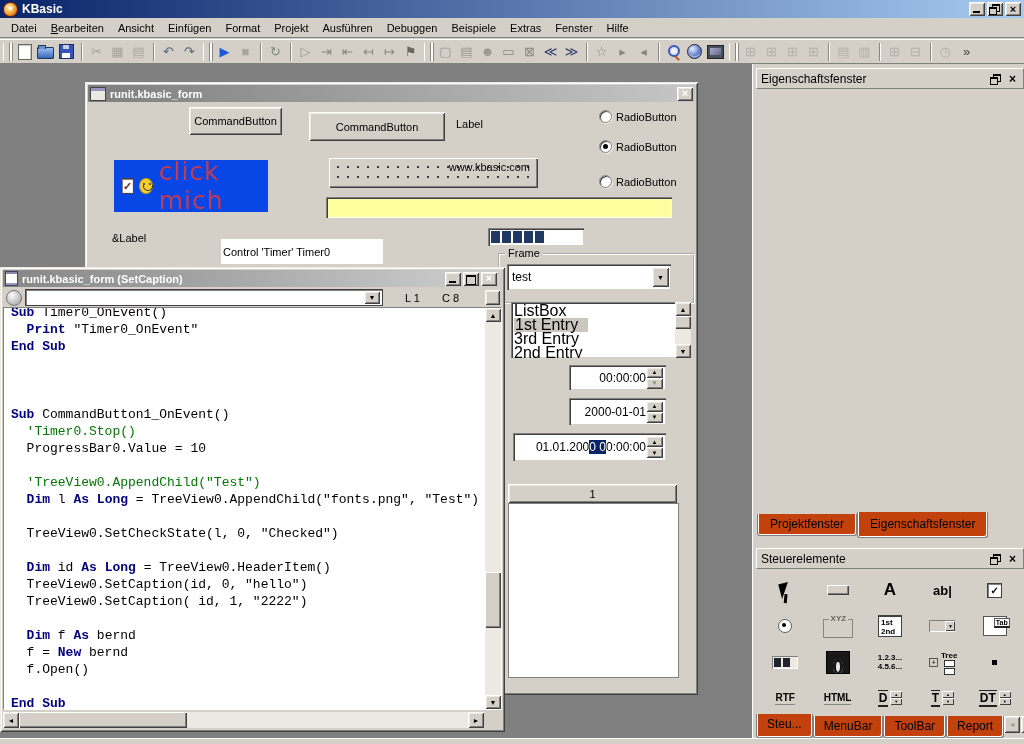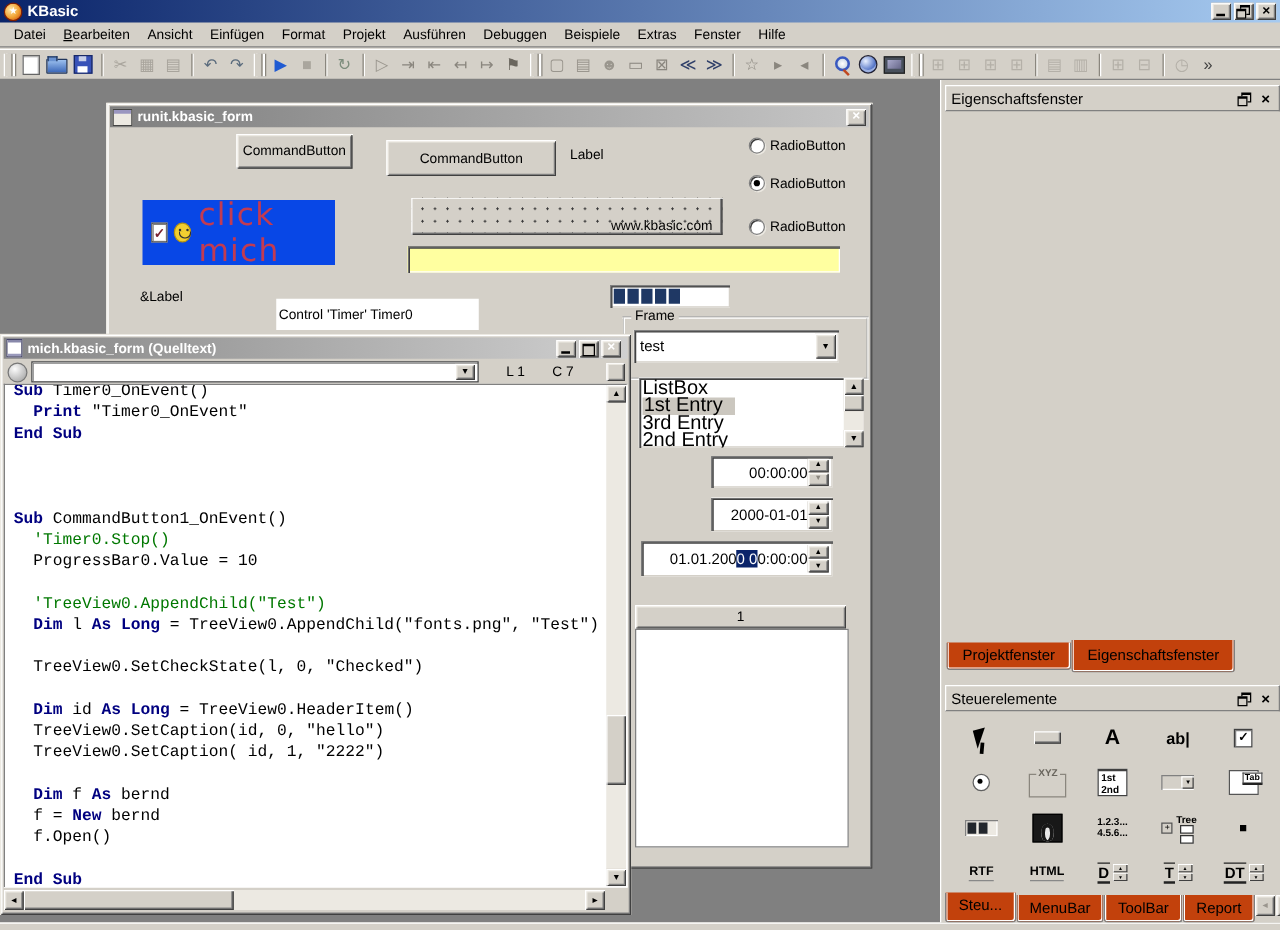--- a/index.html
+++ b/index.html
@@ -58,22 +58,22 @@
   #fd-label1{position:absolute;left:368px;top:16px;}
   .fd-radio{position:absolute;left:511px;display:flex;align-items:center;gap:4px;}
   .radio-circle{width:11px;height:11px;border-radius:50%;background:#fff;border:1px solid #808080;box-shadow:inset 1px 1px 0 #404040,1px 1px 0 #ece9e2;position:relative;}
   .radio-circle.checked::after{content:"";position:absolute;top:3px;left:3px;width:5px;height:5px;border-radius:50%;background:#000;}
   #fd-bluebox{position:absolute;left:26px;top:58px;width:154px;height:52px;background:#0847e6;display:flex;align-items:center;padding-left:7px;box-sizing:border-box;}
   #fd-check{width:14px;height:14px;background:#fff;box-shadow:inset 1px 1px 0 #808080,inset -1px -1px 0 #e8e8e8;border:1px solid #444;display:flex;align-items:center;justify-content:center;color:#7b2430;font-size:11px;font-weight:bold;}
   #fd-smiley{width:14px;height:14px;border-radius:50%;background:#f2cf30;border:1px solid #b89410;margin-left:5px;position:relative;}
   #fd-smiley::before{content:"";position:absolute;top:4px;left:3px;width:2px;height:2px;background:#333;border-radius:50%;box-shadow:6px 0 0 #333;}
   #fd-smiley::after{content:"";position:absolute;top:6px;left:3px;width:8px;height:5px;border:1px solid #333;border-top:none;border-radius:0 0 8px 8px;}
   #fd-clicktext{margin-left:6px;color:#c23b52;font-size:25px;letter-spacing:1px;font-family:"DejaVu Sans",sans-serif;}
-  #fd-kbasic{position:absolute;left:241px;top:56px;width:249px;height:30px;box-shadow:inset 1px 1px 0 #fff,inset -1px -1px 0 #404040,inset -2px -2px 0 #808080;
-    text-align:right;padding:17px 8px 0 0;box-sizing:border-box;}
+  #fd-kbasic{position:absolute;left:241px;top:56px;width:209px;height:30px;box-shadow:inset 1px 1px 0 #fff,inset -1px -1px 0 #404040,inset -2px -2px 0 #808080;
+    text-align:right;padding:3px 8px 0 0;box-sizing:border-box;}
   #fd-yellow{position:absolute;left:238px;top:95px;width:346px;height:21px;background:#ffffa0;box-shadow:inset 1px 1px 0 #808080,inset 2px 2px 0 #404040,inset -1px -1px 0 #fff;}
   #fd-amplabel{position:absolute;left:24px;top:130px;}
   #fd-progress{position:absolute;left:400px;top:126px;width:96px;height:18px;background:#fff;box-shadow:inset 1px 1px 0 #808080,inset 2px 2px 0 #404040,inset -1px -1px 0 #d4d0c8;
     display:flex;align-items:center;padding-left:3px;gap:2px;box-sizing:border-box;}
   #fd-progress i{width:9px;height:12px;background:#1f3864;}
   #fd-timer{position:absolute;left:133px;top:137px;width:162px;height:25px;background:#fff;display:flex;align-items:center;padding-left:2px;box-sizing:border-box;}
   #fd-frame{position:absolute;left:410px;top:151px;width:193px;height:47px;border:2px groove #fff;}
   #fd-frame-label{position:absolute;top:-8px;left:5px;background:#d4d0c8;padding:0 3px;}
   #fd-combo{position:absolute;left:419px;top:162px;width:164px;height:26px;background:#fff;box-shadow:inset 1px 1px 0 #808080,inset 2px 2px 0 #404040,inset -1px -1px 0 #d4d0c8;
     display:flex;align-items:center;}
@@ -385,35 +385,35 @@
         </div>
 
         <div id="fd-table-header" class="raised">1</div>
         <div id="fd-table-body"></div>
       </div>
     </div>
 
     <div id="code-window">
       <div id="cw-title">
         <span class="ic-doc"></span>
-        <span class="title-text">mich.kbasic_form (Quelltext)</span>
+        <span class="title-text">runit.kbasic_form (SetCaption)</span>
         <span class="winbtns">
           <span class="win-btn wg-min"></span>
           <span class="win-btn wg-max"></span>
           <span class="win-btn wg-close">×</span>
         </span>
       </div>
       <div id="cw-toolrow">
         <span id="cw-sphere"></span>
         <span id="cw-combo">
           <span style="flex:1;padding-left:4px;"></span>
           <span class="drop-btn win-btn">▼</span>
         </span>
         <span class="lc-label">L 1</span>
-        <span class="lc-label">C 7</span>
+        <span class="lc-label">C 8</span>
         <span id="cw-grid-icon" class="win-btn">
             <i></i>
             <i></i>
             <i></i>
             <i></i>
           </span>
       </div>
       <div id="cw-body">
         <div id="code-lines"><div class="cl"><span class="c-k">Sub</span><span class="c-p"> Timer0_OnEvent()</span></div><div class="cl"><span class="c-p">  </span><span class="c-k">Print</span><span class="c-p"> "Timer0_OnEvent"</span></div><div class="cl"><span class="c-k">End Sub</span></div><div class="cl"> </div><div class="cl"> </div><div class="cl"> </div><div class="cl"><span class="c-k">Sub</span><span class="c-p"> CommandButton1_OnEvent()</span></div><div class="cl"><span class="c-c">  'Timer0.Stop()</span></div><div class="cl"><span class="c-p">  ProgressBar0.Value = 10</span></div><div class="cl"> </div><div class="cl"><span class="c-c">  'TreeView0.AppendChild("Test")</span></div><div class="cl"><span class="c-p">  </span><span class="c-k">Dim</span><span class="c-p"> l </span><span class="c-k">As</span><span class="c-p"> </span><span class="c-k">Long</span><span class="c-p"> = TreeView0.AppendChild("fonts.png", "Test")</span></div><div class="cl"> </div><div class="cl"><span class="c-p">  TreeView0.SetCheckState(l, 0, "Checked")</span></div><div class="cl"> </div><div class="cl"><span class="c-p">  </span><span class="c-k">Dim</span><span class="c-p"> id </span><span class="c-k">As</span><span class="c-p"> </span><span class="c-k">Long</span><span class="c-p"> = TreeView0.HeaderItem()</span></div><div class="cl"><span class="c-p">  TreeView0.SetCaption(id, 0, "hello")</span></div><div class="cl"><span class="c-p">  TreeView0.SetCaption( id, 1, "2222")</span></div><div class="cl"> </div><div class="cl"><span class="c-p">  </span><span class="c-k">Dim</span><span class="c-p"> f </span><span class="c-k">As</span><span class="c-p"> bernd</span></div><div class="cl"><span class="c-p">  f = </span><span class="c-k">New</span><span class="c-p"> bernd</span></div><div class="cl"><span class="c-p">  f.Open()</span></div><div class="cl"> </div><div class="cl"><span class="c-k">End Sub</span></div></div>
         <div id="cw-vsb">

